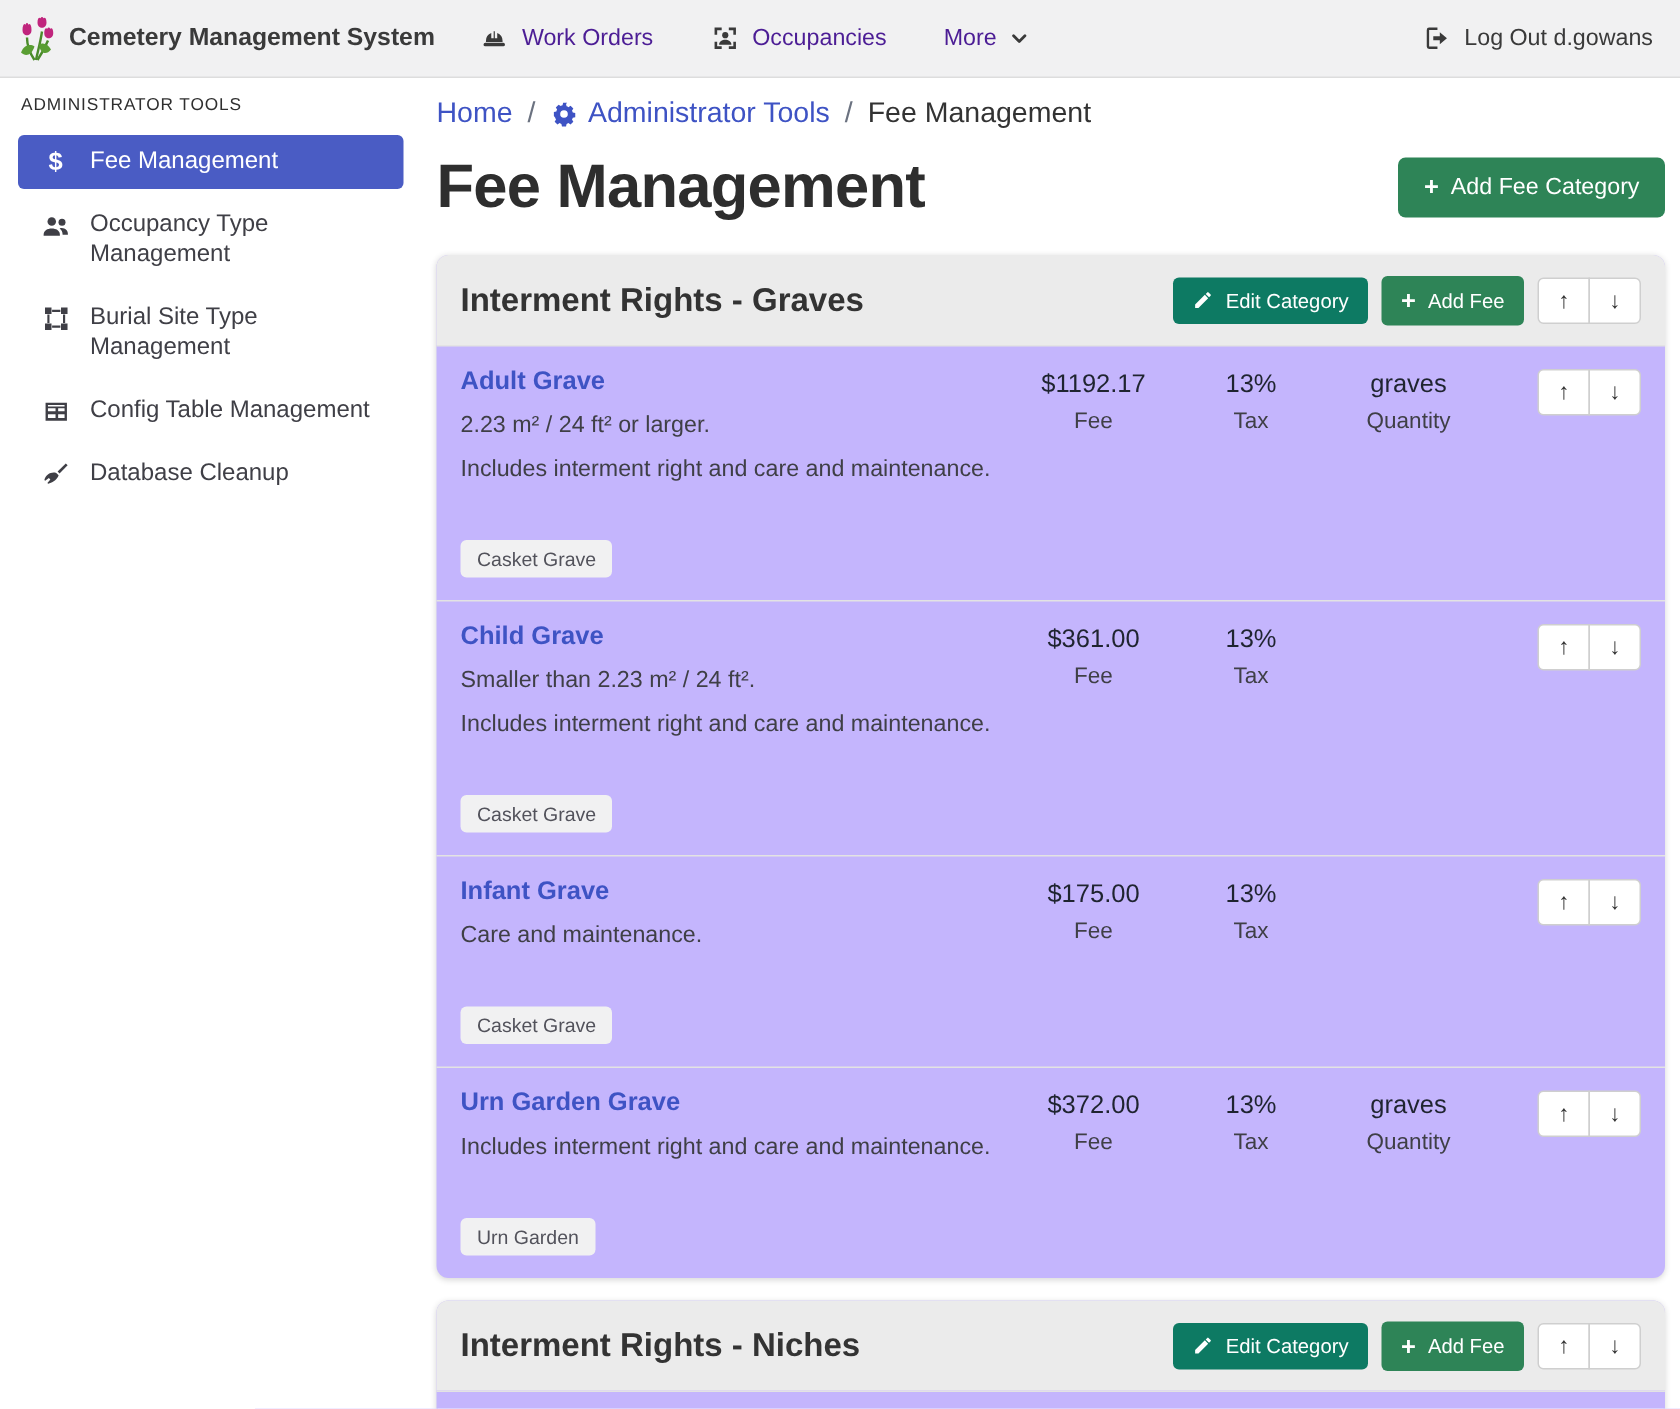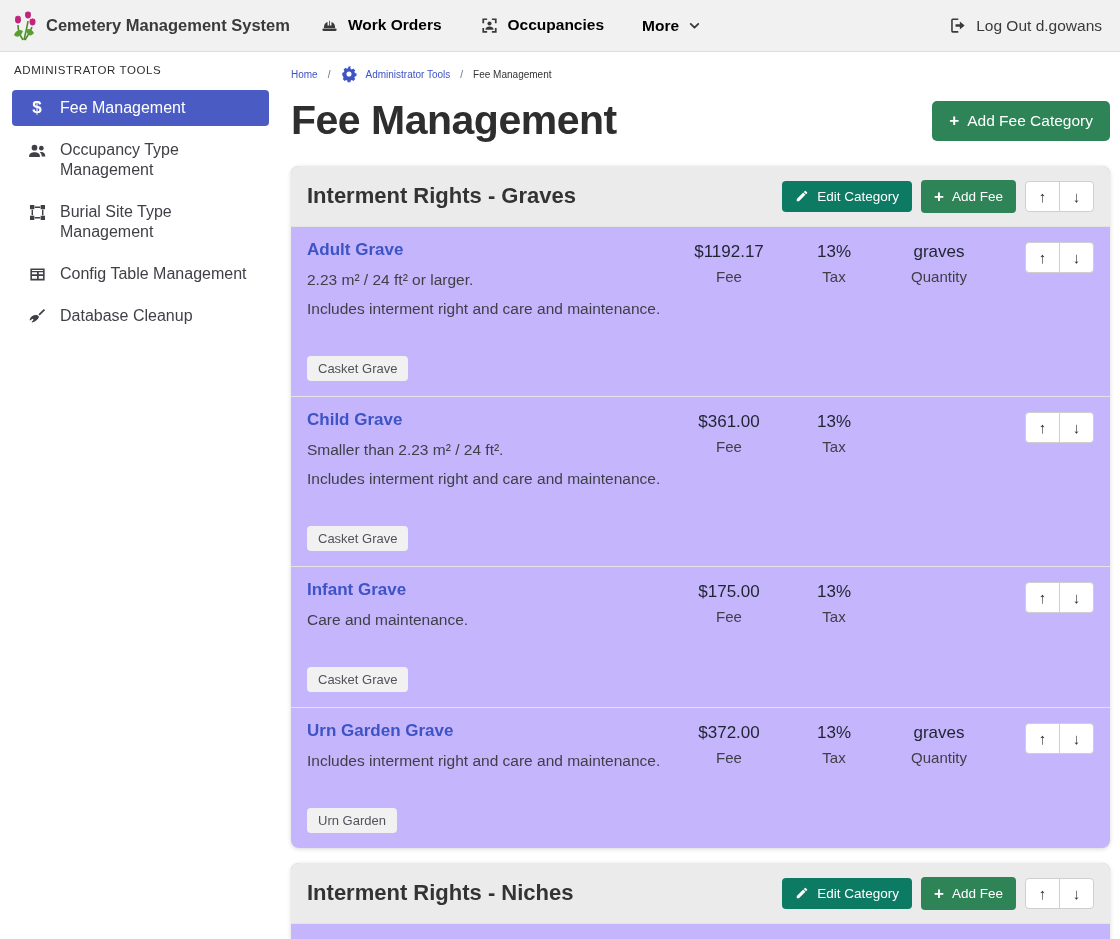--- a/index.html
+++ b/index.html
@@ -4,39 +4,39 @@
 <style>
   * { margin:0; padding:0; box-sizing:border-box; }
   html,body { width:1120px; height:939px; overflow:hidden; background:#fff;
     font-family:"Liberation Sans", sans-serif; color:#333; }
 
   
   .navbar { height:52px; background:#f1f1f2; border-bottom:1px solid #ddd;
     display:flex; align-items:center; padding:0 18px 0 12px; }
   .brand { display:flex; align-items:center; gap:8px; font-size:16.5px; font-weight:700; color:#3a3a3a; }
   .nav-items { display:flex; align-items:center; margin-left:30px; gap:38px; }
-  .nav-item { display:flex; gap:9px; font-size:15.5px; color:#000000; cursor:pointer;font-weight:bold; }
+  .nav-item { display:flex; align-items:center; gap:9px; font-size:15.5px; color:#4c1d95; cursor:pointer; }
   .nav-right { margin-left:auto; display:flex; align-items:center; gap:9px; font-size:15.5px; color:#3a3a3a; cursor:pointer; }
   .icon { display:inline-flex; align-items:center; justify-content:center; }
   .icon svg { display:block; }
 
   
   .layout { display:flex; height:887px; }
   .sidebar { width:281px; flex:0 0 281px; padding:12px 12px 0 14px; }
   .side-heading { font-size:11.5px; letter-spacing:.6px; color:#2f2f2f; margin:0 0 14px 0; }
   .side-list { display:flex; flex-direction:column; gap:6px; margin-left:-2px; }
   .side-item { display:flex; align-items:flex-start; gap:12px; padding:8px 10px 8px 14px;
     border-radius:4px; font-size:16px; color:#3f3f46; line-height:1.25; cursor:pointer; }
   .side-item .icon { width:22px; margin-top:1px; color:#3f3f46; flex:0 0 22px; }
   .side-item.active { background:var(--indigo,#4a5cc4); color:#fff; }
   .side-item.active .icon { color:#fff; }
 
   
   .main { flex:1; padding:13px 10px 0 10px; }
-  .breadcrumb { display:flex; align-items:center; gap:10px; font-size:10px; margin-bottom:14px; }
+  .breadcrumb { display:flex; align-items:center; gap:10px; font-size:19px; margin-bottom:14px; }
   .crumb-link { color:var(--link,#3e53c4); text-decoration:none; display:flex; align-items:center; gap:7px; cursor:pointer; }
   .crumb-sep { color:#6b7280; }
   .crumb-current { color:#333; }
 
   .page-head { display:flex; align-items:center; justify-content:space-between; margin:2px 0 22px 0; }
   .page-title { font-size:41px; font-weight:600; color:#2e2e2e; letter-spacing:-.5px; }
 
   .btn { border:none; cursor:pointer; color:#fff; border-radius:5px;
     display:inline-flex; align-items:center; gap:8px; font-family:inherit; }
   .btn-lg { background:var(--green,#2e8457); font-size:15.5px; padding:11px 17px; }

